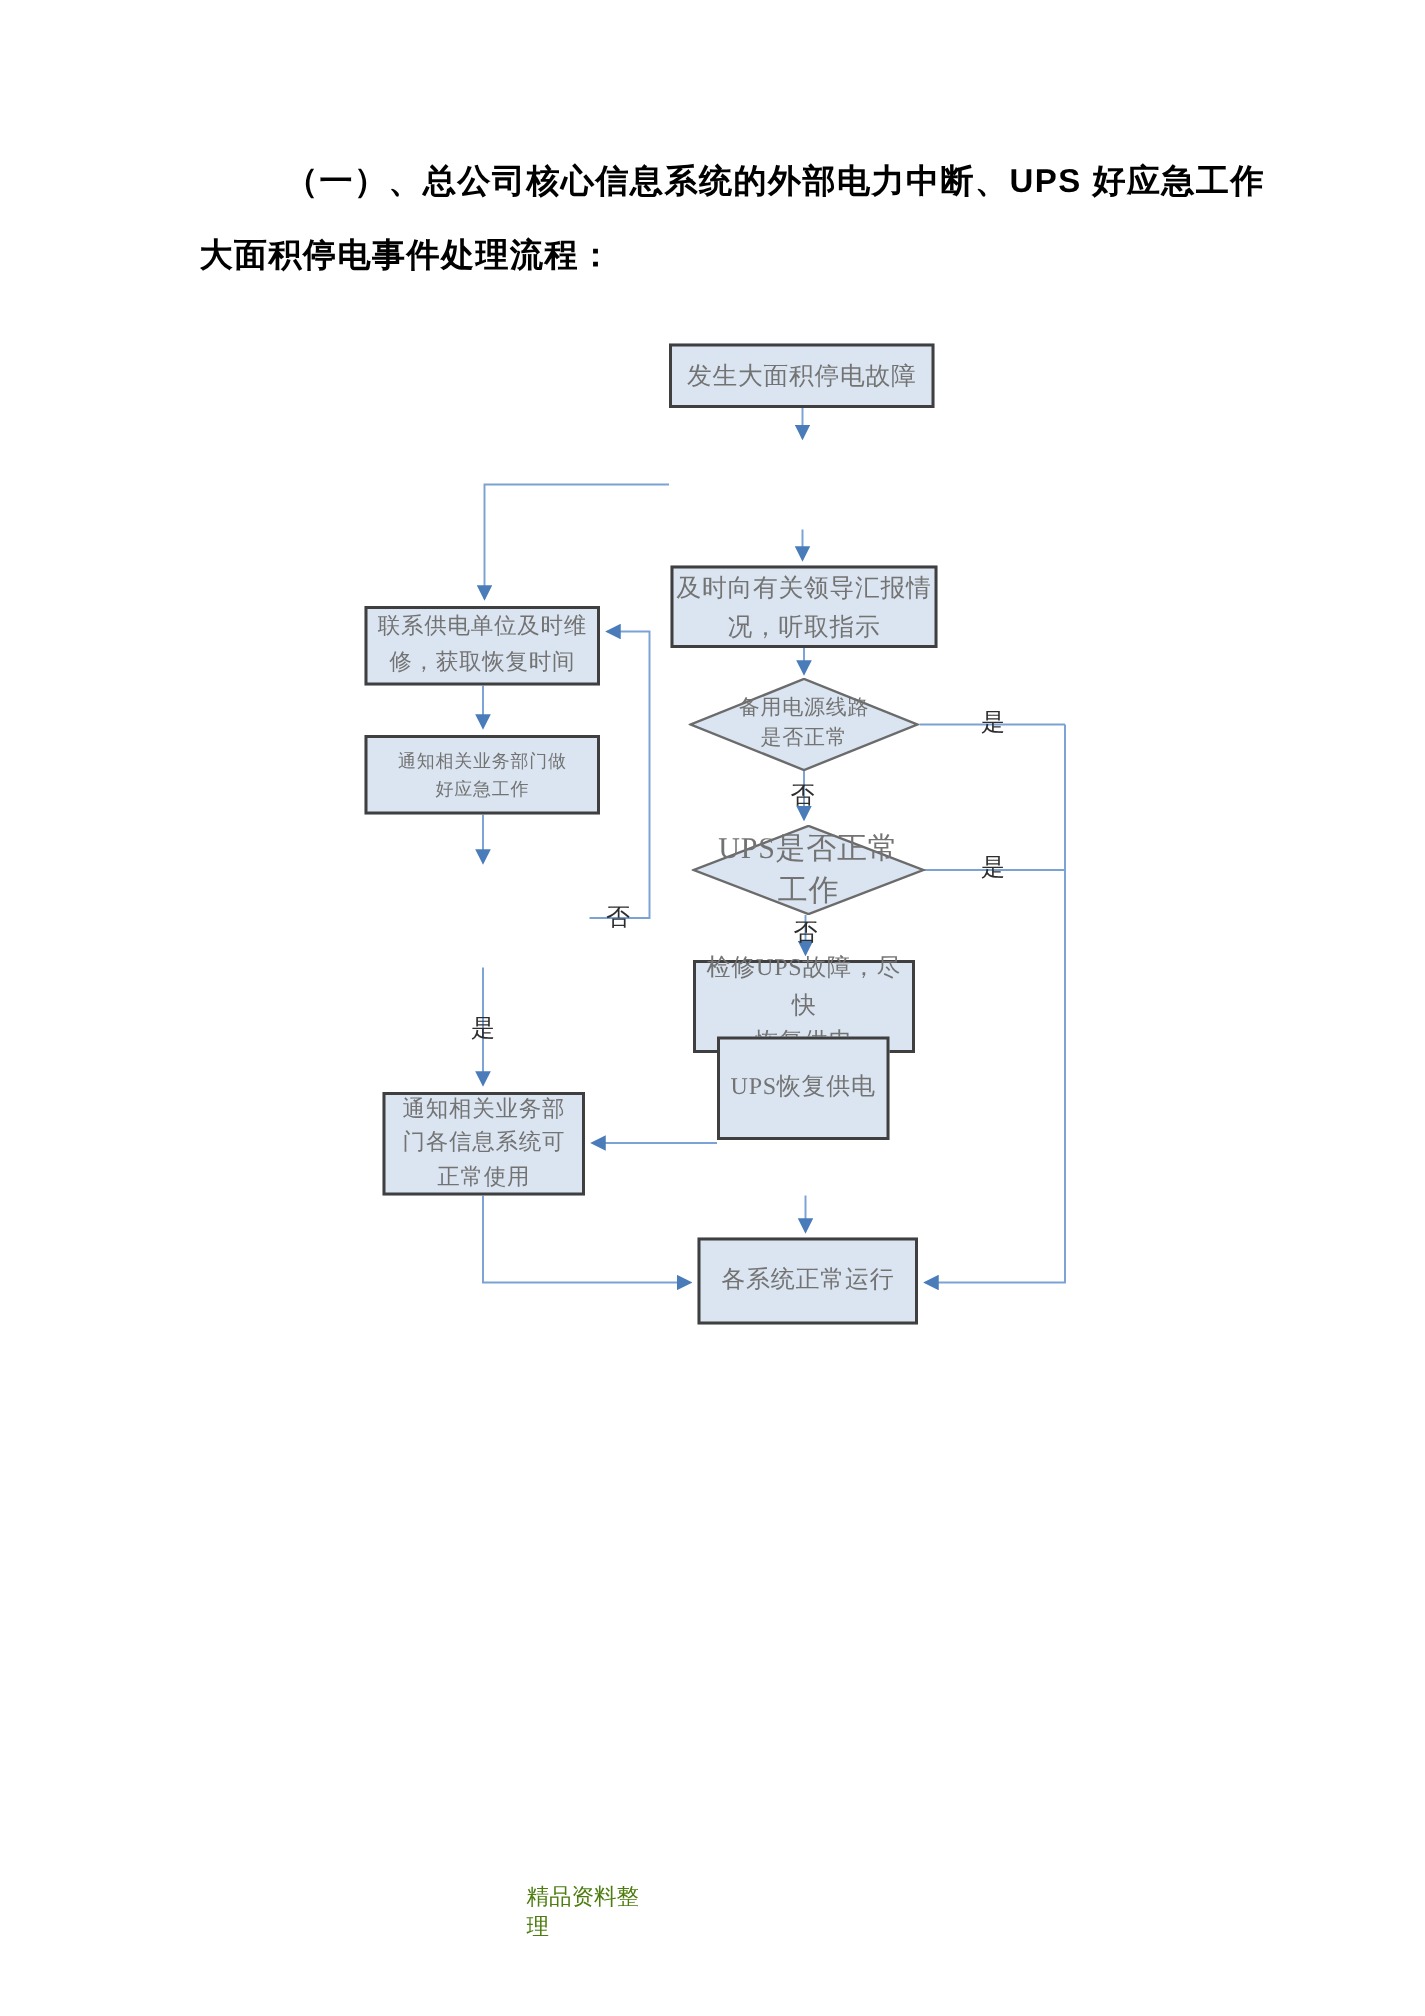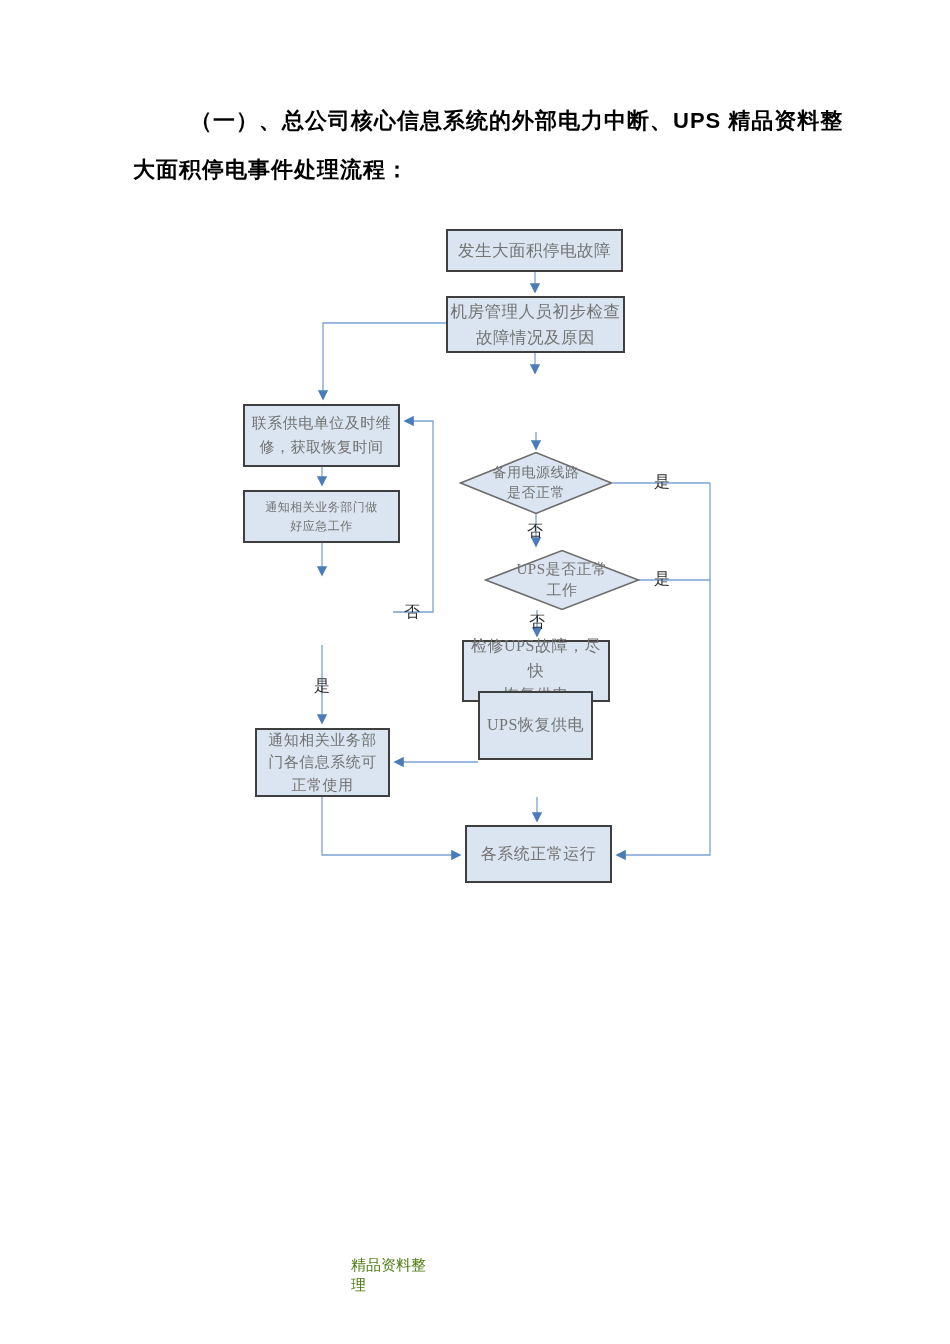--- a/index.html
+++ b/index.html
@@ -61,21 +61,21 @@
     line-height:1.35;
     color:#4d7c0f;
     white-space:pre-line;
   }
 </style>
 </head>
 <body>
 
 <div class="page">
 
-  <div class="heading-line l1">（一）、总公司核心信息系统的外部电力中断、UPS 精品资料整</div>
+  <div class="heading-line l1">（一）、总公司核心信息系统的外部电力中断、UPS 好应急工作</div>
   <div class="heading-line l2">大面积停电事件处理流程：</div>
 
   <svg class="flow-svg" viewBox="0 0 950 1344" xmlns="http://www.w3.org/2000/svg">
     <defs>
       <marker id="arr" viewBox="0 0 10 10" refX="8.5" refY="5" markerWidth="8" markerHeight="8" orient="auto-start-reverse">
         <path d="M0,0 L10,5 L0,10 z" fill="var(--arrow)"></path>
       </marker>
     </defs>
     <g fill="none" stroke="var(--connector)" stroke-width="1.3">
       <path d="M535,272 V292" marker-end="url(#arr)"></path>
@@ -93,46 +93,46 @@
       <path d="M393,612 H433 V421 H405" marker-end="url(#arr)"></path>
       <path d="M322,797 V855 H460" marker-end="url(#arr)"></path>
       <path d="M613,483 H710"></path>
       <path d="M615,580 H710"></path>
       <path d="M710,483 V855 H617" marker-end="url(#arr)"></path>
     </g>
   </svg>
 
   <div class="node rect" style="left:446px;top:229px;width:177px;height:43px;font-size:16.5px;">发生大面积停电故障</div>
 
-  <div class="node rect" style="left:446px;top:296px;width:179px;height:57px;font-size:16.5px;">机房管理人员初步检查
-故障情况及原因</div>
 
+  <div class="node rect" style="left:447px;top:377px;width:178px;height:55px;font-size:16.5px;">及时向有关领导汇报情
+况，听取指示</div>
 
   <div class="node diamond" style="left:459px;top:452px;width:154px;height:62px;font-size:14px;">
     <svg viewBox="0 0 100 100" preserveAspectRatio="none">
       <polygon points="50,1 99,50 50,99 1,50" fill="var(--node-fill)" stroke="var(--diamond-border)" stroke-width="1.6" vector-effect="non-scaling-stroke"></polygon>
     </svg>
     <span class="dlabel">备用电源线路
 是否正常</span>
   </div>
 
-  <div class="node diamond" style="left:484px;top:550px;width:156px;height:60px;font-size:15px;">
+  <div class="node diamond" style="left:461px;top:550px;width:156px;height:60px;font-size:20px;">
     <svg viewBox="0 0 100 100" preserveAspectRatio="none">
       <polygon points="50,1 99,50 50,99 1,50" fill="var(--node-fill)" stroke="var(--diamond-border)" stroke-width="1.6" vector-effect="non-scaling-stroke"></polygon>
     </svg>
     <span class="dlabel">UPS是否正常
 工作</span>
   </div>
 
   <div class="node rect" style="left:462px;top:640px;width:148px;height:62px;font-size:16px;">检修UPS故障，尽快
 恢复供电</div>
 
   <div class="node rect" style="left:478px;top:691px;width:115px;height:69px;font-size:16px;">UPS恢复供电</div>
 
-  <div class="node rect" style="left:243px;top:404px;width:157px;height:63px;font-size:15px;">联系供电单位及时维
+  <div class="node rect" style="left:243px;top:404px;width:157px;height:53px;font-size:15px;">联系供电单位及时维
 修，获取恢复时间</div>
 
   <div class="node rect" style="left:243px;top:490px;width:157px;height:53px;font-size:12px;">通知相关业务部门做
 好应急工作</div>
 
 
   <div class="node rect" style="left:255px;top:728px;width:135px;height:69px;font-size:15px;line-height:1.5;">通知相关业务部
 门各信息系统可
 正常使用</div>
 

